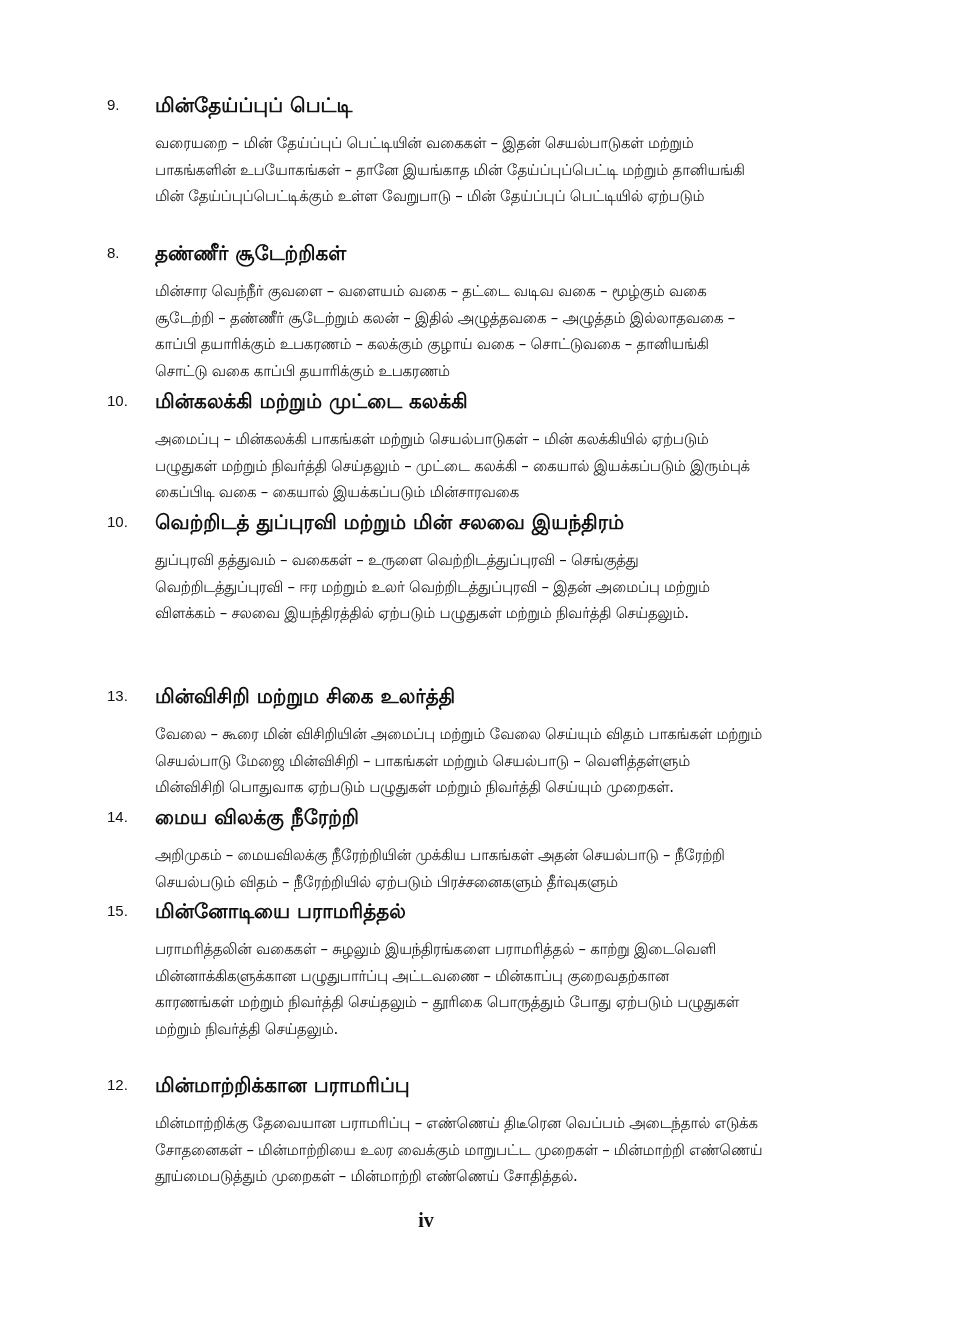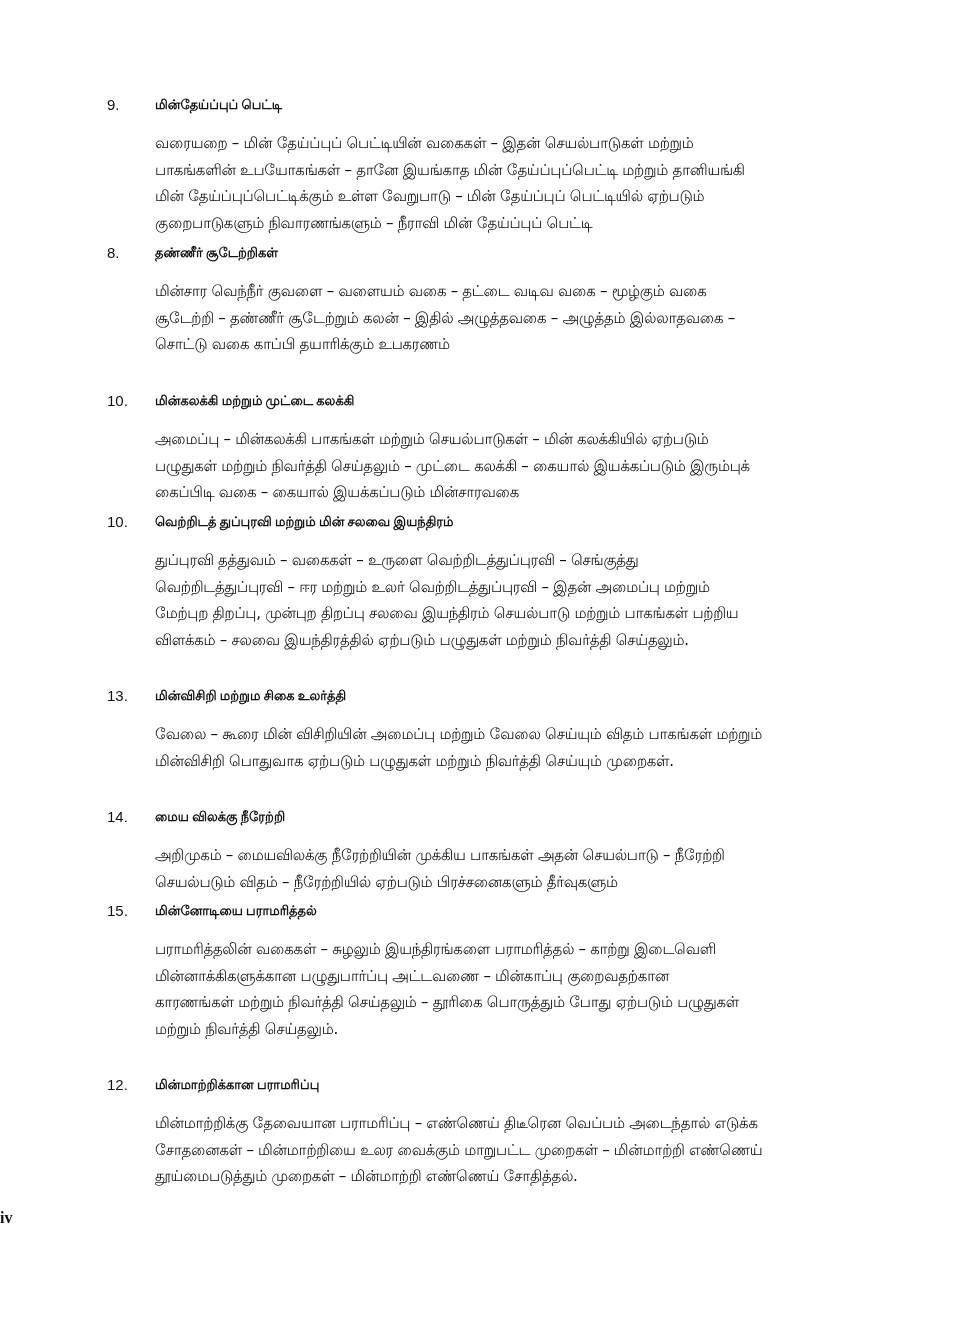--- a/index.html
+++ b/index.html
@@ -10,88 +10,87 @@
     }
     .page { position: absolute; left: 0; top: 0; width: 968px; height: 1323px; }
     .section { position: absolute; left: 107px; width: 756px; }
     .num {
       position: absolute; left: 0; top: 0; width: 40px;
       font-size: 15px; line-height: 26px;
       font-family: "Liberation Sans", sans-serif;
     }
     .title {
       position: absolute; left: 48px; top: 0; right: 0;
-      font-size: 13px; line-height: 26px; font-weight: bold;
+      font-size: 20px; line-height: 26px; font-weight: bold;
       white-space: nowrap;
-      font-family: Liberation Serif, serif;
     }
     .body {
       position: absolute; left: 48px; top: 38px; right: 0;
       font-size: 15px; line-height: 26.5px;
       text-align: justify; letter-spacing: -0.3px;
     }
     .body .line { display: block; white-space: nowrap; overflow: hidden; }
     .page-num {
       position: absolute; left: 0; width: 852px; top: 1209px;
-      font-family: "Liberation Serif", serif;
-      font-weight: bold; font-size: 16px;
+      text-align: center; font-family: "Liberation Serif", serif;
+      font-weight: bold; font-size: 20px;
     }
   </style>
 </head>
 <body>
 
 <div class="page">
 
   <div class="section" style="top:92px;">
     <span class="num">9.</span>
     <span class="title">மின்தேய்ப்புப் பெட்டி</span>
     <div class="body">
       <span class="line">வரையறை – மின் தேய்ப்புப் பெட்டியின் வகைகள் – இதன் செயல்பாடுகள் மற்றும்</span>
       <span class="line">பாகங்களின் உபயோகங்கள் – தானே இயங்காத மின் தேய்ப்புப்பெட்டி மற்றும் தானியங்கி</span>
       <span class="line">மின் தேய்ப்புப்பெட்டிக்கும் உள்ள வேறுபாடு – மின் தேய்ப்புப் பெட்டியில் ஏற்படும்</span>
-      <span class="line">குறைபாடுகளும் நிவாரணங்களும் – நீராவி மின் தேய்ப்புப் பெட்டி</span>
     </div>
   </div>
 
   <div class="section" style="top:240px;">
     <span class="num">8.</span>
     <span class="title">தண்ணீர் சூடேற்றிகள்</span>
     <div class="body">
       <span class="line">மின்சார வெந்நீர் குவளை – வளையம் வகை – தட்டை வடிவ வகை – மூழ்கும் வகை</span>
       <span class="line">சூடேற்றி – தண்ணீர் சூடேற்றும் கலன் – இதில் அழுத்தவகை – அழுத்தம் இல்லாதவகை –</span>
+      <span class="line">காப்பி தயாரிக்கும் உபகரணம் – கலக்கும் குழாய் வகை – சொட்டுவகை – தானியங்கி</span>
       <span class="line">சொட்டு வகை காப்பி தயாரிக்கும் உபகரணம்</span>
     </div>
   </div>
 
   <div class="section" style="top:388px;">
     <span class="num">10.</span>
     <span class="title">மின்கலக்கி மற்றும் முட்டை கலக்கி</span>
     <div class="body">
       <span class="line">அமைப்பு – மின்கலக்கி பாகங்கள் மற்றும் செயல்பாடுகள் – மின் கலக்கியில் ஏற்படும்</span>
       <span class="line">பழுதுகள் மற்றும் நிவர்த்தி செய்தலும் – முட்டை கலக்கி – கையால் இயக்கப்படும் இரும்புக்</span>
       <span class="line">கைப்பிடி வகை – கையால் இயக்கப்படும் மின்சாரவகை</span>
     </div>
   </div>
 
   <div class="section" style="top:509px;">
     <span class="num">10.</span>
     <span class="title">வெற்றிடத் துப்புரவி மற்றும் மின் சலவை இயந்திரம்</span>
     <div class="body">
       <span class="line">துப்புரவி தத்துவம் – வகைகள் – உருளை வெற்றிடத்துப்புரவி – செங்குத்து</span>
       <span class="line">வெற்றிடத்துப்புரவி – ஈர மற்றும் உலர் வெற்றிடத்துப்புரவி – இதன் அமைப்பு மற்றும்</span>
-      <span class="line">மேற்புற திறப்பு, முன்புற திறப்பு சலவை இயந்திரம் செயல்பாடு மற்றும் பாகங்கள் பற்றிய</span>
       <span class="line">விளக்கம் – சலவை இயந்திரத்தில் ஏற்படும் பழுதுகள் மற்றும் நிவர்த்தி செய்தலும்.</span>
     </div>
   </div>
 
   <div class="section" style="top:683px;">
     <span class="num">13.</span>
     <span class="title">மின்விசிறி மற்றும சிகை உலர்த்தி</span>
     <div class="body">
       <span class="line">வேலை – கூரை மின் விசிறியின் அமைப்பு மற்றும் வேலை செய்யும் விதம் பாகங்கள் மற்றும்</span>
+      <span class="line">செயல்பாடு மேஜை மின்விசிறி – பாகங்கள் மற்றும் செயல்பாடு – வெளித்தள்ளும்</span>
       <span class="line">மின்விசிறி பொதுவாக ஏற்படும் பழுதுகள் மற்றும் நிவர்த்தி செய்யும் முறைகள்.</span>
     </div>
   </div>
 
   <div class="section" style="top:804px;">
     <span class="num">14.</span>
     <span class="title">மைய விலக்கு நீரேற்றி</span>
     <div class="body">
       <span class="line">அறிமுகம் – மையவிலக்கு நீரேற்றியின் முக்கிய பாகங்கள் அதன் செயல்பாடு – நீரேற்றி</span>
       <span class="line">செயல்படும் விதம் – நீரேற்றியில் ஏற்படும் பிரச்சனைகளும் தீர்வுகளும்</span>

